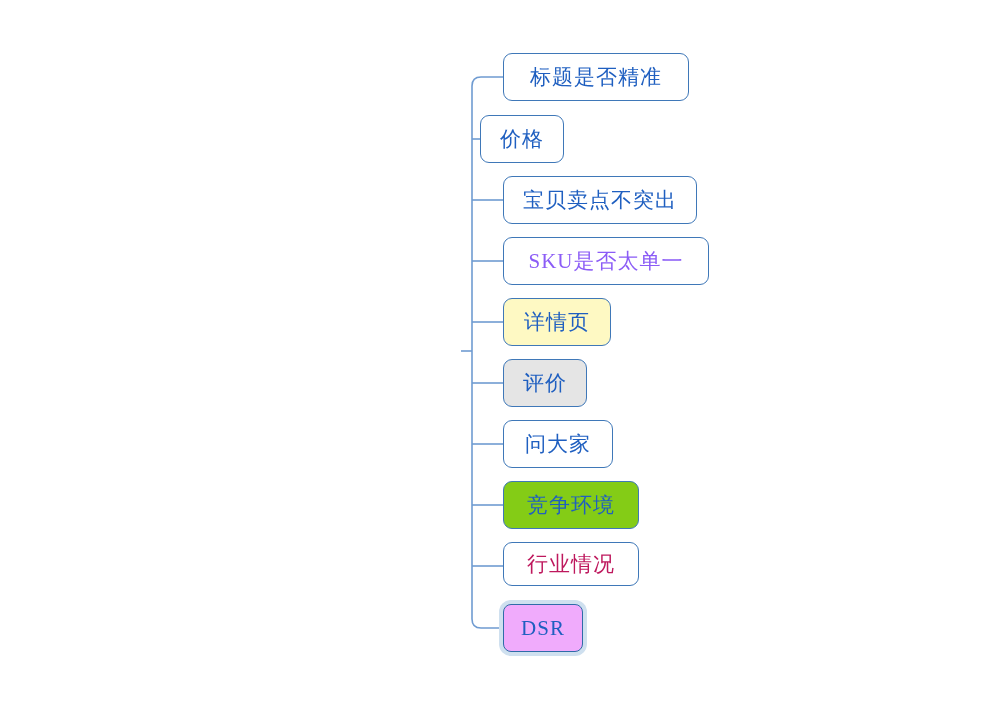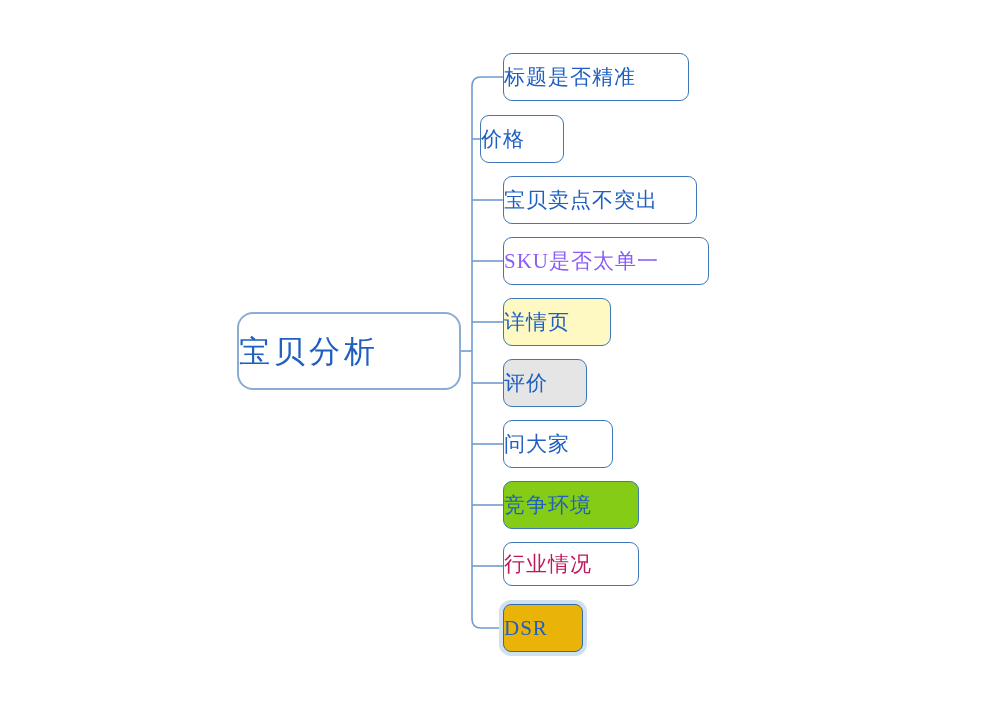--- a/index.html
+++ b/index.html
@@ -30,21 +30,21 @@
     width: 995px;
     height: 703px;
     pointer-events: none;
   }
 
   .node {
     position: absolute;
     box-sizing: border-box;
     display: flex;
     align-items: center;
-    justify-content: flex-start;
+    justify-content: center;
     background: #ffffff;
     border: 1.6px solid #3f78b8;
     border-radius: 9px;
     color: #1f5fc0;
     white-space: nowrap;
   }
 
   .node-label {
     display: block;
     line-height: 1;
@@ -92,23 +92,20 @@
       <path d="M 472 200 H 503" fill="none" stroke="#6f9bd1" stroke-width="1.6" stroke-linecap="butt"></path>
       <path d="M 472 261 H 503" fill="none" stroke="#6f9bd1" stroke-width="1.6" stroke-linecap="butt"></path>
       <path d="M 472 322 H 503" fill="none" stroke="#6f9bd1" stroke-width="1.6" stroke-linecap="butt"></path>
       <path d="M 472 383 H 503" fill="none" stroke="#6f9bd1" stroke-width="1.6" stroke-linecap="butt"></path>
       <path d="M 472 444 H 503" fill="none" stroke="#6f9bd1" stroke-width="1.6" stroke-linecap="butt"></path>
       <path d="M 472 505 H 503" fill="none" stroke="#6f9bd1" stroke-width="1.6" stroke-linecap="butt"></path>
       <path d="M 472 566 H 503" fill="none" stroke="#6f9bd1" stroke-width="1.6" stroke-linecap="butt"></path>
       <path d="M 472 619 Q 472 628 481 628 H 503" fill="none" stroke="#6f9bd1" stroke-width="1.6" stroke-linecap="butt"></path>
     </svg>
 
-  <div class="node node-root" id="root-node" style="left: 237px; top: 312px; width: 224px; height: 78px; border-color: rgb(139, 173, 212); color: rgb(31, 95, 192);">
-    <span class="node-label">宝贝分析</span>
-  </div>
 
   <div id="children-container">
       <div class="node node-child" style="left: 503px; top: 53px; width: 186px; height: 48px; border-color: rgb(63, 120, 184); background: rgb(255, 255, 255); color: rgb(31, 95, 192);">
         <span class="node-label">标题是否精准</span>
       </div>
       <div class="node node-child" style="left: 480px; top: 115px; width: 84px; height: 48px; border-color: rgb(63, 120, 184); background: rgb(255, 255, 255); color: rgb(31, 95, 192);">
         <span class="node-label">价格</span>
       </div>
       <div class="node node-child" style="left: 503px; top: 176px; width: 194px; height: 48px; border-color: rgb(63, 120, 184); background: rgb(255, 255, 255); color: rgb(31, 95, 192);">
         <span class="node-label">宝贝卖点不突出</span>
@@ -124,18 +121,18 @@
       </div>
       <div class="node node-child" style="left: 503px; top: 420px; width: 110px; height: 48px; border-color: rgb(63, 120, 184); background: rgb(255, 255, 255); color: rgb(31, 95, 192);">
         <span class="node-label">问大家</span>
       </div>
       <div class="node node-child" style="left: 503px; top: 481px; width: 136px; height: 48px; border-color: rgb(63, 120, 184); background: #84cc16; color: rgb(31, 95, 192);">
         <span class="node-label">竞争环境</span>
       </div>
       <div class="node node-child" style="left: 503px; top: 542px; width: 136px; height: 44px; border-color: rgb(63, 120, 184); background: rgb(255, 255, 255); color: #be185d;">
         <span class="node-label">行业情况</span>
       </div>
-      <div class="node node-child node-selected" style="left: 503px; top: 604px; width: 80px; height: 48px; border-color: rgb(47, 108, 168); background: #eab308; box-shadow: rgb(207, 224, 239) 0px 0px 0px 4px; color: rgb(31, 95, 192);">
+      <div class="node node-child node-selected" style="left: 503px; top: 604px; width: 80px; height: 48px; border-color: rgb(47, 108, 168); background: #f0abfc; box-shadow: rgb(207, 224, 239) 0px 0px 0px 4px; color: rgb(31, 95, 192);">
         <span class="node-label">DSR</span>
       </div>
     </div>
 
 </div>
 
 </body></html>

